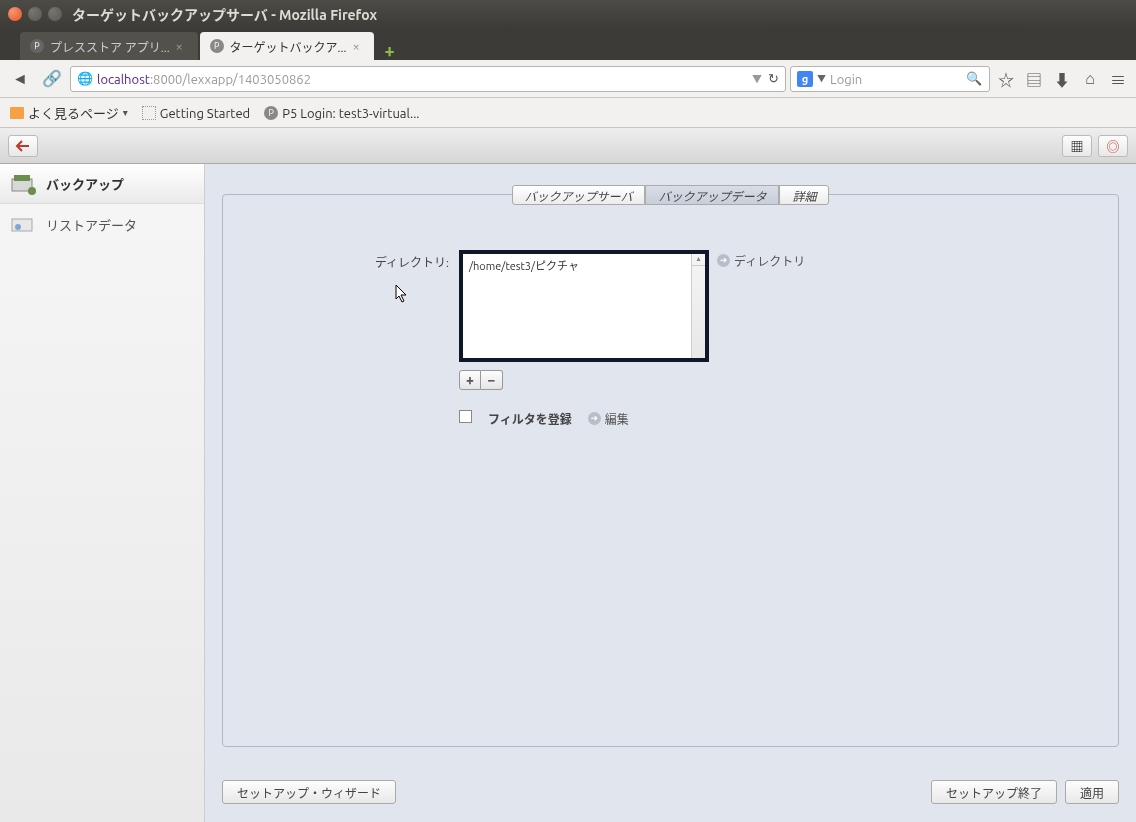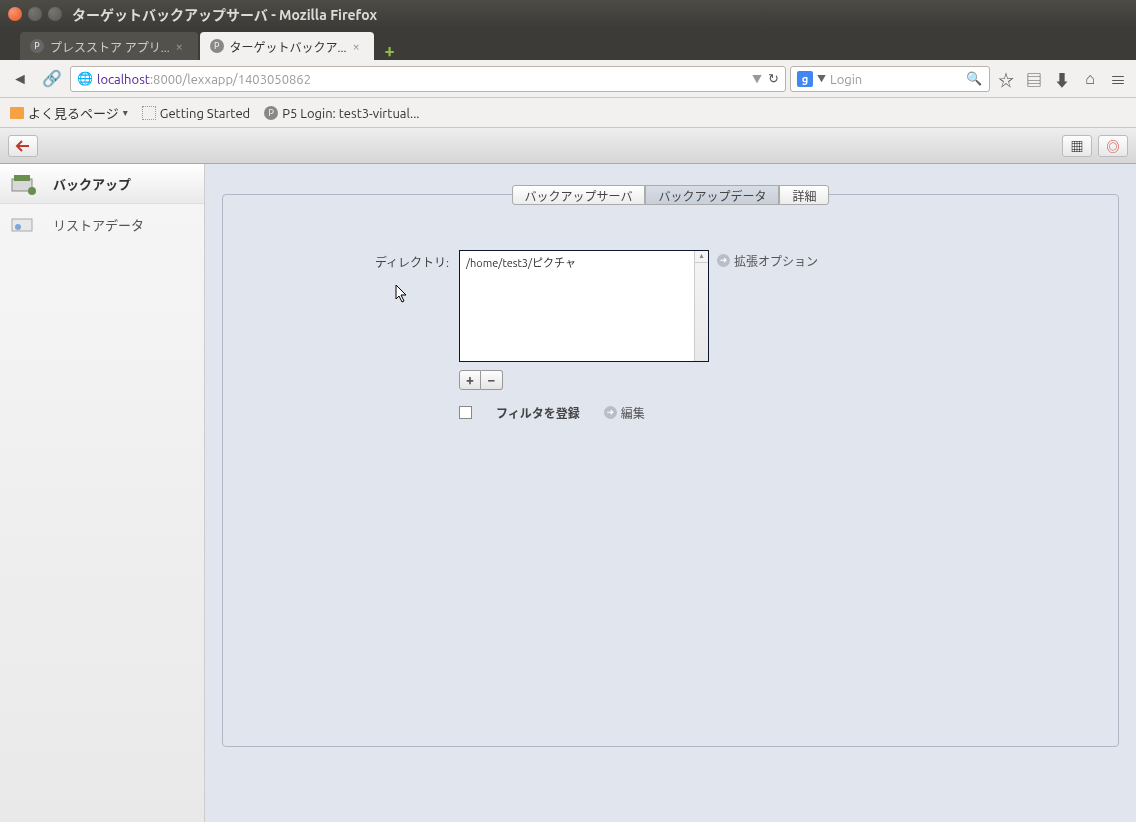--- a/index.html
+++ b/index.html
@@ -45,48 +45,48 @@
 
 .app-toolbar { height: 36px; background: linear-gradient(#eeeeee, #d6d6d6); border-bottom: 1px solid #aaa; display:flex; align-items:center; padding:0 8px; justify-content:space-between; }
 .back-btn { width: 30px; height: 22px; border:1px solid #bbb; border-radius:3px; background: linear-gradient(#fdfdfd,#e8e8e8); display:flex; align-items:center; justify-content:center; }
 .back-btn svg { width:16px; height:14px; }
 .tool-right { display:flex; gap:6px; }
 .tool-chip { width:30px; height:22px; border:1px solid #bbb; border-radius:3px; background:linear-gradient(#fdfdfd,#e8e8e8); display:flex; align-items:center; justify-content:center; font-size:13px; }
 
 
 .app-body { display:flex; height: 658px; background:#e5e9f0; }
 .sidebar { width: 205px; background: linear-gradient(#f6f6f6,#e9e9e9); border-right:1px solid #ccc; }
-.side-item { height:40px; display:flex; align-items:center; padding:0 10px; gap:15px; font-size:13px; color:#555; }
+.side-item { height:40px; display:flex; align-items:center; padding:0 10px; gap:8px; font-size:13px; color:#555; }
 .side-item.active { background: linear-gradient(#ffffff,#eaeaea); font-weight:bold; color:#333; border-bottom:1px solid #ddd; }
 .side-icon { width:28px; height:22px; display:inline-block; }
 .content { flex:1; background:#e0e5ee; position:relative; }
 
 .panel { position:absolute; left:17px; top:30px; right:17px; bottom:75px; border:1px solid #b0b8c8; border-radius:4px; background:#e0e5ee; }
 .panel-tabs { position:absolute; top:-10px; left:50%; transform:translateX(-50%); display:flex; }
-.ptab { height:20px; padding:0 12px; font-size:12px; display:flex; align-items:center; border:1px solid #aaa; background:linear-gradient(#fff,#ececec); color:#444; }
+.ptab { height:20px; padding:0 12px; font-size:12px; display:flex; align-items:center; border:1px solid #aaa; background:linear-gradient(#fff,#ececec); color:#444;font-style:italic; }
 .ptab:first-child { border-radius:3px 0 0 3px; }
 .ptab:last-child { border-radius:0 3px 3px 0; }
 .ptab.active { background:linear-gradient(#d8dde6,#c8cfd9); }
 
 .form-area { padding:55px 20px 20px 230px; font-size:12px; color:#444; }
 .form-row { display:flex; align-items:flex-start; gap:8px; }
 .form-label { width: auto; text-align:center; padding-top:3px; margin-left:-80px; width:78px; }
-.listbox { width:250px; height:112px; border:1px solid #0f172a; background:#fff; position:relative; }
+.listbox { width:250px; height:112px; border:4px solid #0f172a; background:#fff; position:relative; }
 .listbox-scroll { position:absolute; right:0; top:0; bottom:0; width:14px; border-left:1px solid #ccc; background:linear-gradient(#f5f5f5,#e8e8e8); }
 .list-item { padding:3px 6px; font-size:11px; color:#333; }
 .side-links { display:flex; flex-direction:column; gap:6px; padding-top:2px; }
 .link-btn { display:flex; align-items:center; gap:4px; font-size:12px; color:#555; cursor:pointer; }
 .circle-arrow { width:13px; height:13px; border-radius:50%; background:#b8bec8; color:#fff; font-size:9px; text-align:center; line-height:13px; }
 
 .pm-buttons { display:flex; margin-top:8px; margin-left:0; }
 .pm-btn { width:22px; height:20px; border:1px solid #999; background:linear-gradient(#fdfdfd,#e5e5e5); display:flex; align-items:center; justify-content:center; font-size:14px; color:#555; font-weight:bold; }
 .pm-btn:first-child { border-radius:3px 0 0 3px; }
 .pm-btn:last-child { border-radius:0 3px 3px 0; border-left:none; }
 
-.filter-row { display:flex; align-items:center; gap:24px; margin-top:14px; font-size:12px; }
+.filter-row { display:flex; align-items:flex-start; gap:16px; margin-top:20px; font-size:12px; }
 .chk { width:13px; height:13px; border:1px solid #888; background:#fff; }
 
 .bottom-buttons { position:absolute; bottom:18px; left:17px; right:17px; display:flex; justify-content:space-between; }
 .btn { height:24px; padding:0 14px; border:1px solid #aaa; border-radius:3px; background:linear-gradient(#fdfdfd,#e8e8e8); font-size:12px; color:#444; display:flex; align-items:center; }
 .btn-group { display:flex; gap:8px; }
 
 .cursor { position:absolute; width:14px; height:20px; pointer-events:none; }
 </style>
 </head>
 <body>
@@ -223,25 +223,38 @@
               <span style="font-weight:bold;">フィルタを登録</span>
               <span class="link-btn">
                 <span class="circle-arrow">➜</span>
                 <span>編集</span>
               </span>
             </div>
           </div>
           <div class="side-links">
             <div class="link-btn">
               <span class="circle-arrow">➜</span>
-              <span>拡張オプション</span>
+              <span>ディレクトリ</span>
             </div>
           </div>
         </div>
       </div>
     </div>
 
+    <div class="bottom-buttons">
+      <div class="btn">
+          <span>セットアップ・ウィザード</span>
+        </div>
+      <div class="btn-group">
+        <div class="btn">
+            <span>セットアップ終了</span>
+          </div>
+        <div class="btn">
+            <span>適用</span>
+          </div>
+      </div>
+    </div>
 
     <svg class="cursor" style="left:190px; top:120px;" viewBox="0 0 14 20">
         <path d="M1 1 L1 15 L4 12 L7 18 L9 17 L6 11 L11 11 Z" fill="#fff" stroke="#000"></path>
       </svg>
   </div>
 </div>
 
 </body></html>

